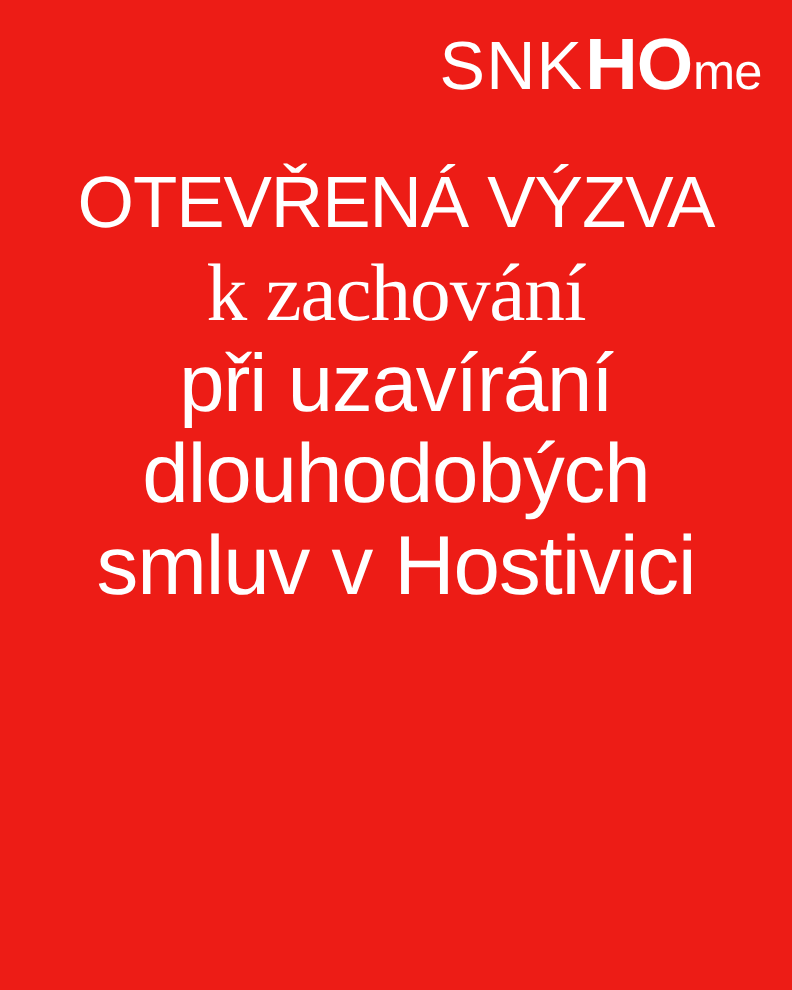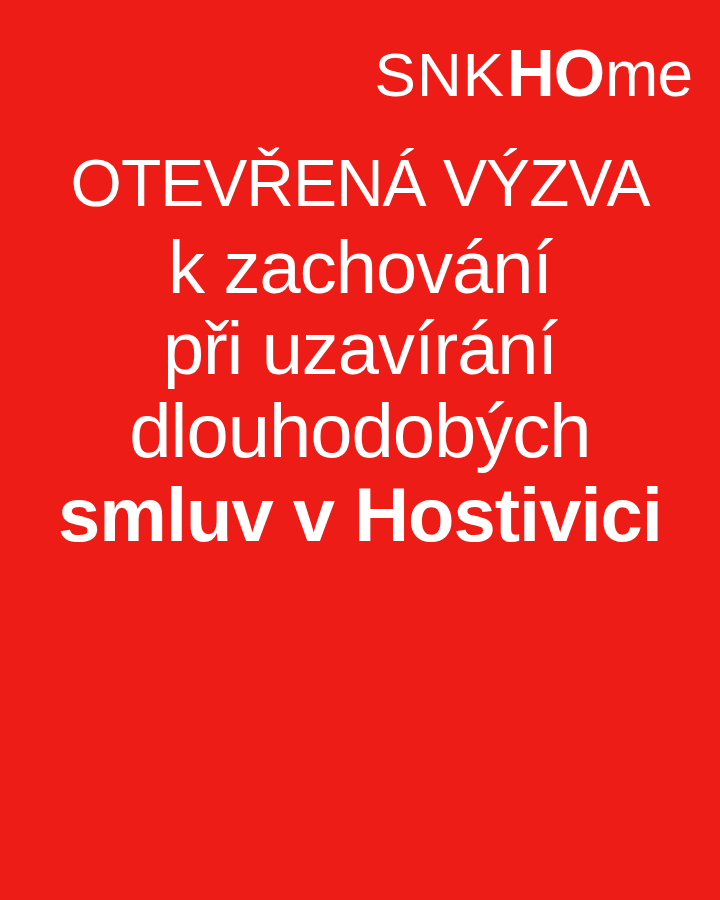--- a/index.html
+++ b/index.html
@@ -42,21 +42,21 @@
   .logo-ho {
     font-family: Liberation Sans, sans-serif;
     font-size: 66px;
     font-weight: 700;
     color: #FFFFFF;
     letter-spacing: -1px;
     margin-left: 2px;
   }
   .logo-me {
     font-family: "Liberation Sans", sans-serif;
-    font-size: 64px;
+    font-size: 46px;
     font-weight: 300;
     color: #FFFFFF;
     letter-spacing: -1px;
     margin-left: 1px;
     margin-top: 20px;
   }
 
   
   .headline-block {
     position: absolute;
@@ -84,41 +84,42 @@
     font-weight: 400;
     font-size: 74px;
     letter-spacing: -1px;
     line-height: 1.08;
   }
   .line-3 {
     font-weight: 400;
     font-size: 74px;
     letter-spacing: -1px;
     line-height: 1.08;
+    font-family: Liberation Serif, serif;
   }
   .line-4 {
     font-weight: 400;
     font-size: 72px;
     letter-spacing: -2px;
     line-height: 1.1;
   }
   .line-5 {
     font-weight: 400;
     font-size: 74px;
     letter-spacing: -1px;
     line-height: 1.1;
   }
   .line-6 {
     font-weight: 400;
     font-size: 76px;
     letter-spacing: -1px;
     line-height: 1.1;
   }
   .line-7 {
-    font-weight: 700;
+    font-weight: 400;
     font-size: 76px;
     letter-spacing: -1px;
     line-height: 1.1;
   }
 </style>
 </head>
 <body>
 
 <div class="poster">
 

